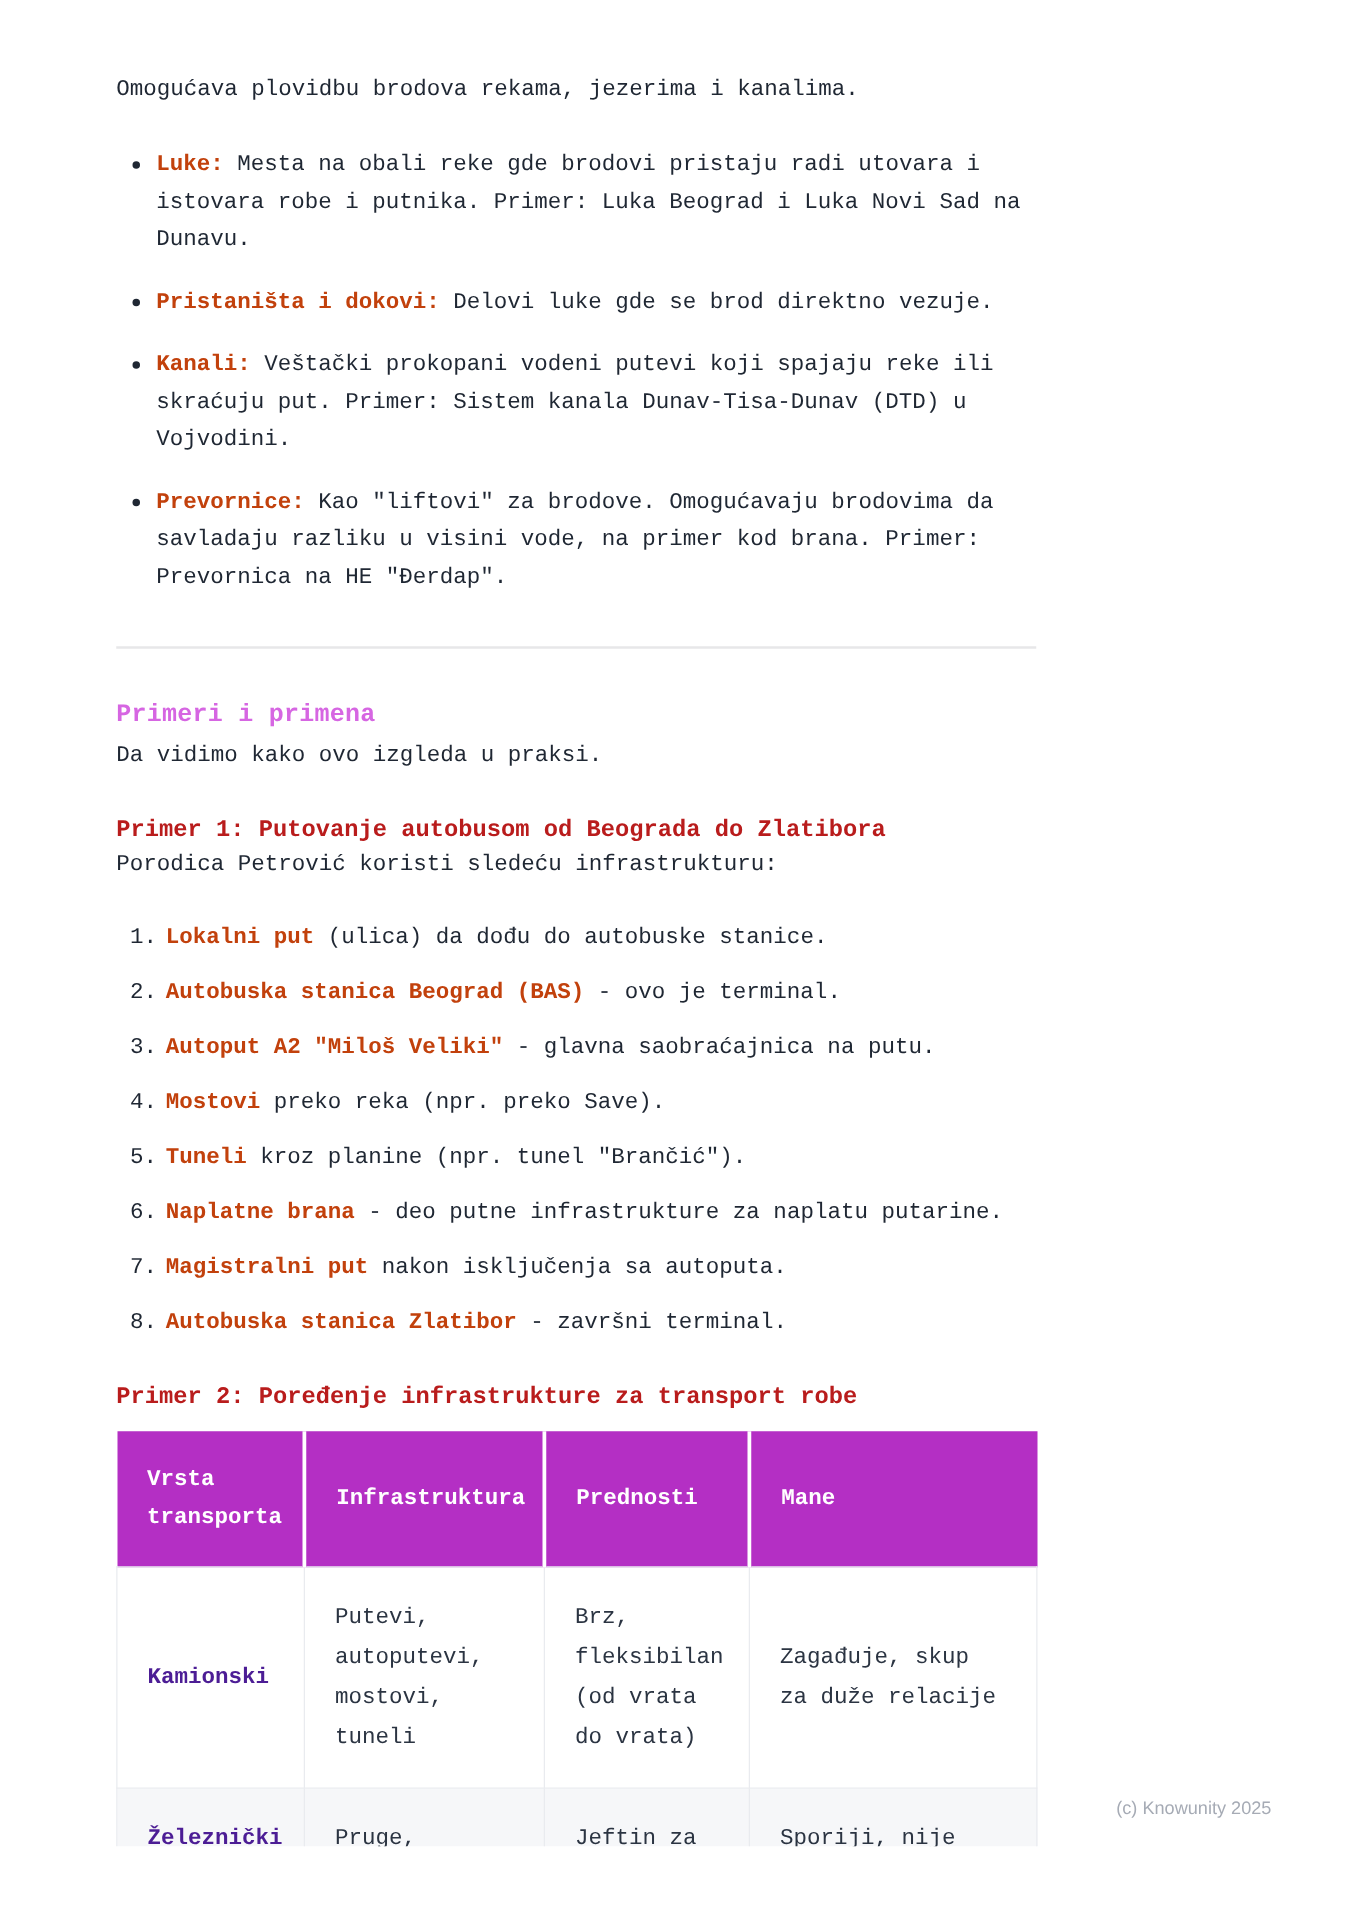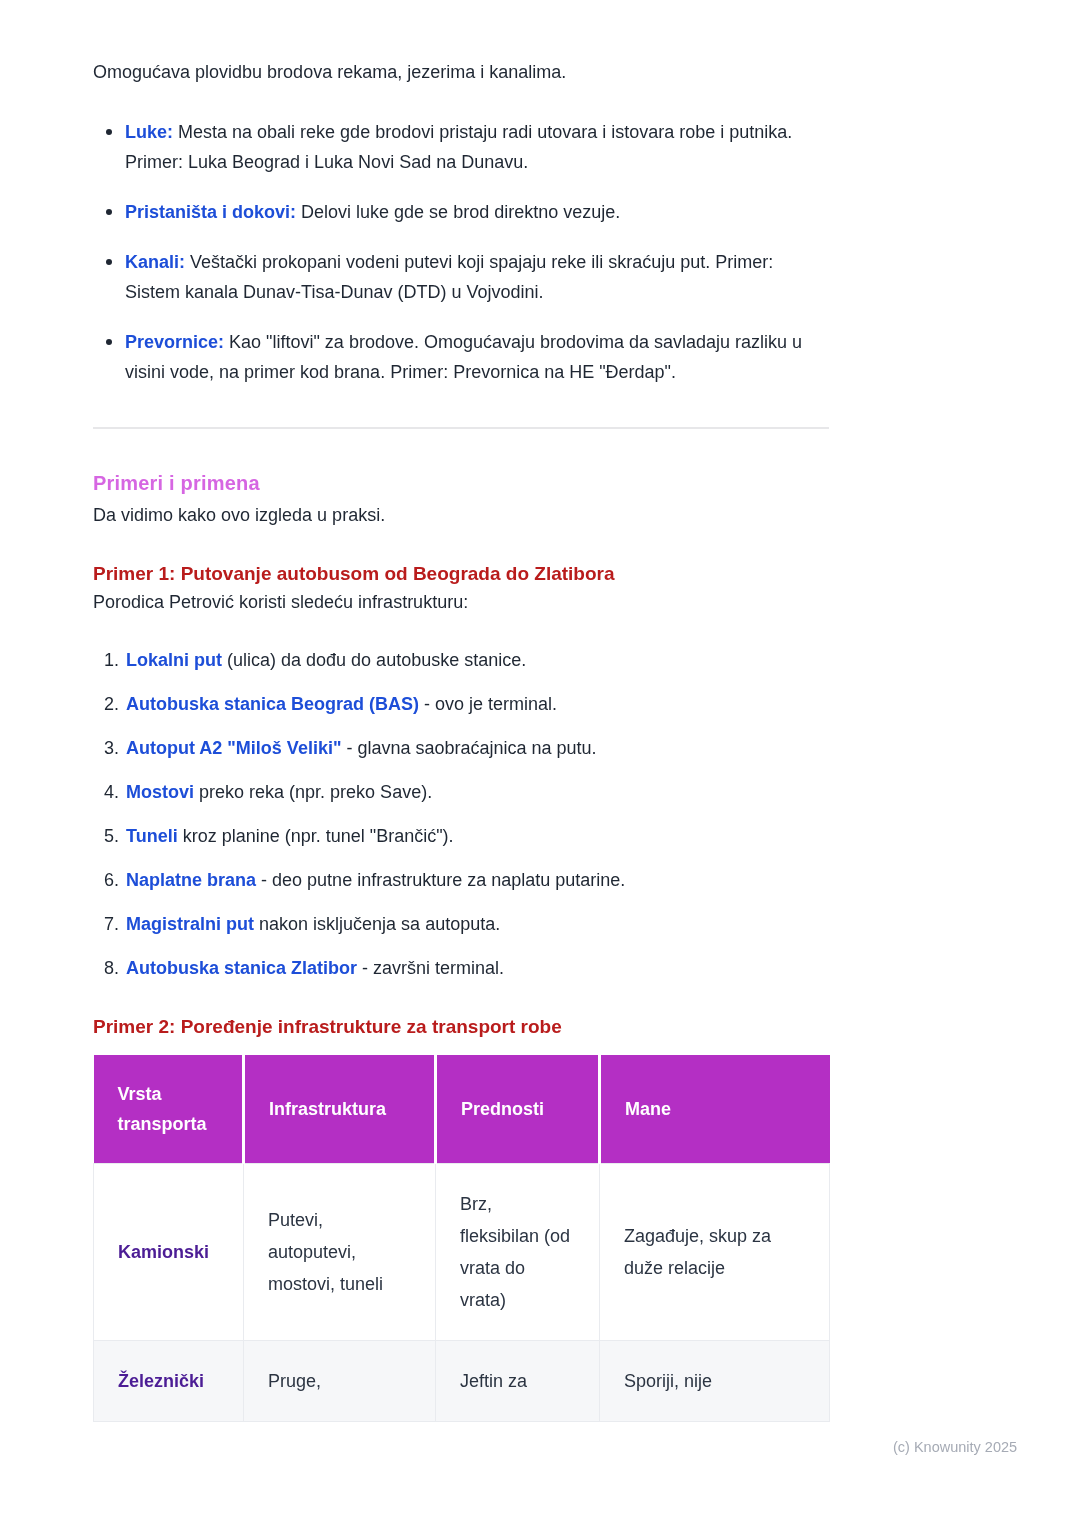--- a/index.html
+++ b/index.html
@@ -2,30 +2,30 @@
 <html><head>
 <meta charset="utf-8">
 <style>
   * { margin:0; padding:0; box-sizing:border-box; }
   html,body { background:#ffffff; }
   body {
     width:1080px; height:1528px; position:relative;
     font-family:"Liberation Sans", sans-serif;
     color:#1f2733;
   }
-  .page { position:relative; width:870px; height:1477px; overflow:hidden; background:#ffffff; }
+  .page { position:relative; width:870px; height:1477px; overflow:hidden; background:#ffffff;font-family:Liberation Mono, monospace; }
   .content { position:absolute; left:93px; top:0; width:736px; font-size:18px; line-height:29px; }
 
   .intro { margin-top:58px; }
 
   .bullets { margin-top:30px; }
   .b-item { display:flex; line-height:30px; margin-bottom:20px; }
   .dot { flex:0 0 auto; width:6px; height:6px; border-radius:50%; background:#1f2733; margin:12px 13px 0 13px; }
   .b-text { flex:1 1 auto; }
-  .term { font-weight:bold; color:#1d4ed8; }
+  .term { font-weight:bold; color:#c2410c; }
 
   .divider { border:none; border-top:2px solid #e7e7e9; margin-top:40px; }
 
   h2.section { margin-top:36px; font-size:20px; line-height:36px; font-weight:bold; color:#d666e2; letter-spacing:0.2px; }
 
   .p-gap { }
   h3.sub { margin-top:30px; font-size:19px; line-height:28px; font-weight:bold; color:#b91c1c; }
 
   .ol { margin-top:28px; }
   .o-item { display:flex; line-height:30px; margin-bottom:14px; }

